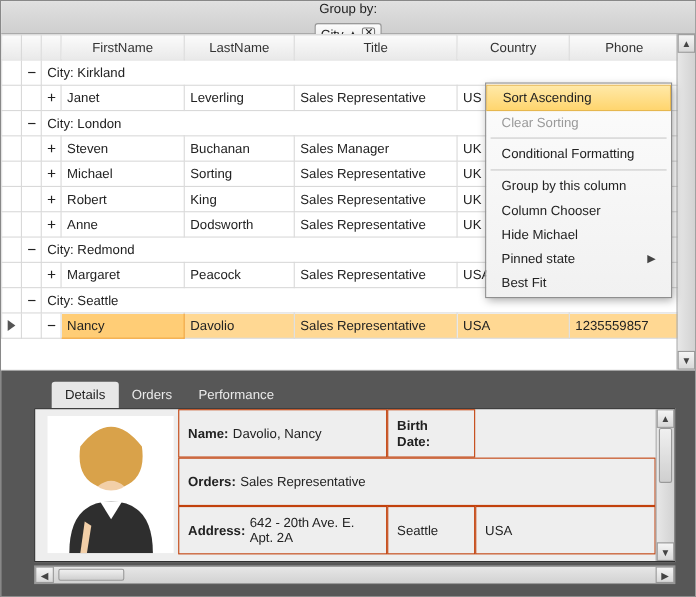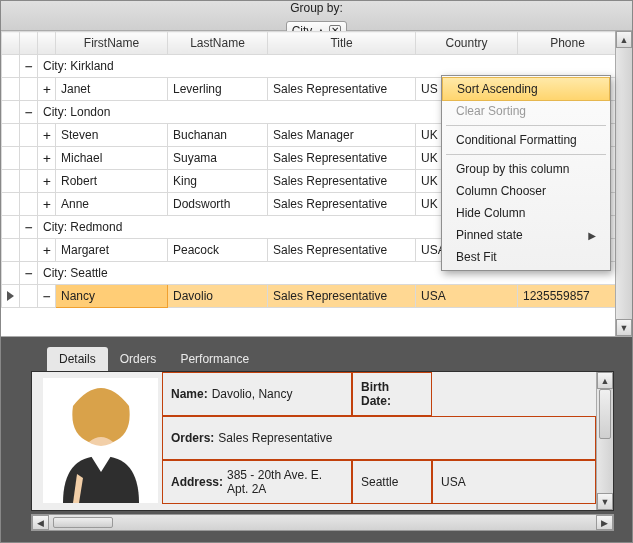--- a/index.html
+++ b/index.html
@@ -268,21 +268,21 @@
           <td>Buchanan</td>
           <td>Sales Manager</td>
           <td>UK</td>
           <td></td>
           </tr>
         <tr>
             <td class="ind"></td>
             <td class="ind"></td>
           <td class="exp">+</td>
           <td>Michael</td>
-          <td>Suyama</td>
+          <td>Sorting</td>
           <td>Sales Representative</td>
           <td>UK</td>
           <td></td>
           </tr>
         <tr>
             <td class="ind"></td>
             <td class="ind"></td>
           <td class="exp">+</td>
           <td>Robert</td>
           <td>King</td>
@@ -344,21 +344,21 @@
   </div>
 
   <div class="ctxmenu">
     <div class="mi hl">Sort Ascending</div>
     <div class="mi dis">Clear Sorting</div>
     <div class="sep"></div>
     <div class="mi">Conditional Formatting</div>
     <div class="sep"></div>
     <div class="mi">Group by this column</div>
     <div class="mi">Column Chooser</div>
-    <div class="mi">Hide Column</div>
+    <div class="mi">Hide Michael</div>
     <div class="mi">
       <span>Pinned state</span>
       <span class="sub-arrow">▶</span>
     </div>
     <div class="mi">Best Fit</div>
   </div>
 </div>
 
 <div class="details">
   <div class="tabs">
@@ -386,21 +386,21 @@
         <span class="lbl">Birth Date:</span>
       </div>
 
       <div class="cell" style="grid-column:1/4">
         <span class="lbl">Orders:</span>
         <span>Sales Representative</span>
       </div>
 
       <div class="cell">
         <span class="lbl">Address:</span>
-        <span>385 - 20th Ave. E. Apt. 2A</span>
+        <span>642 - 20th Ave. E. Apt. 2A</span>
       </div>
       <div class="cell">Seattle</div>
       <div class="cell">USA</div>
     </div>
     <div class="dscroll">
       <div class="sbtn">▲</div>
       <div class="dthumb"></div>
       <div style="flex:1"></div>
       <div class="sbtn">▼</div>
     </div>

